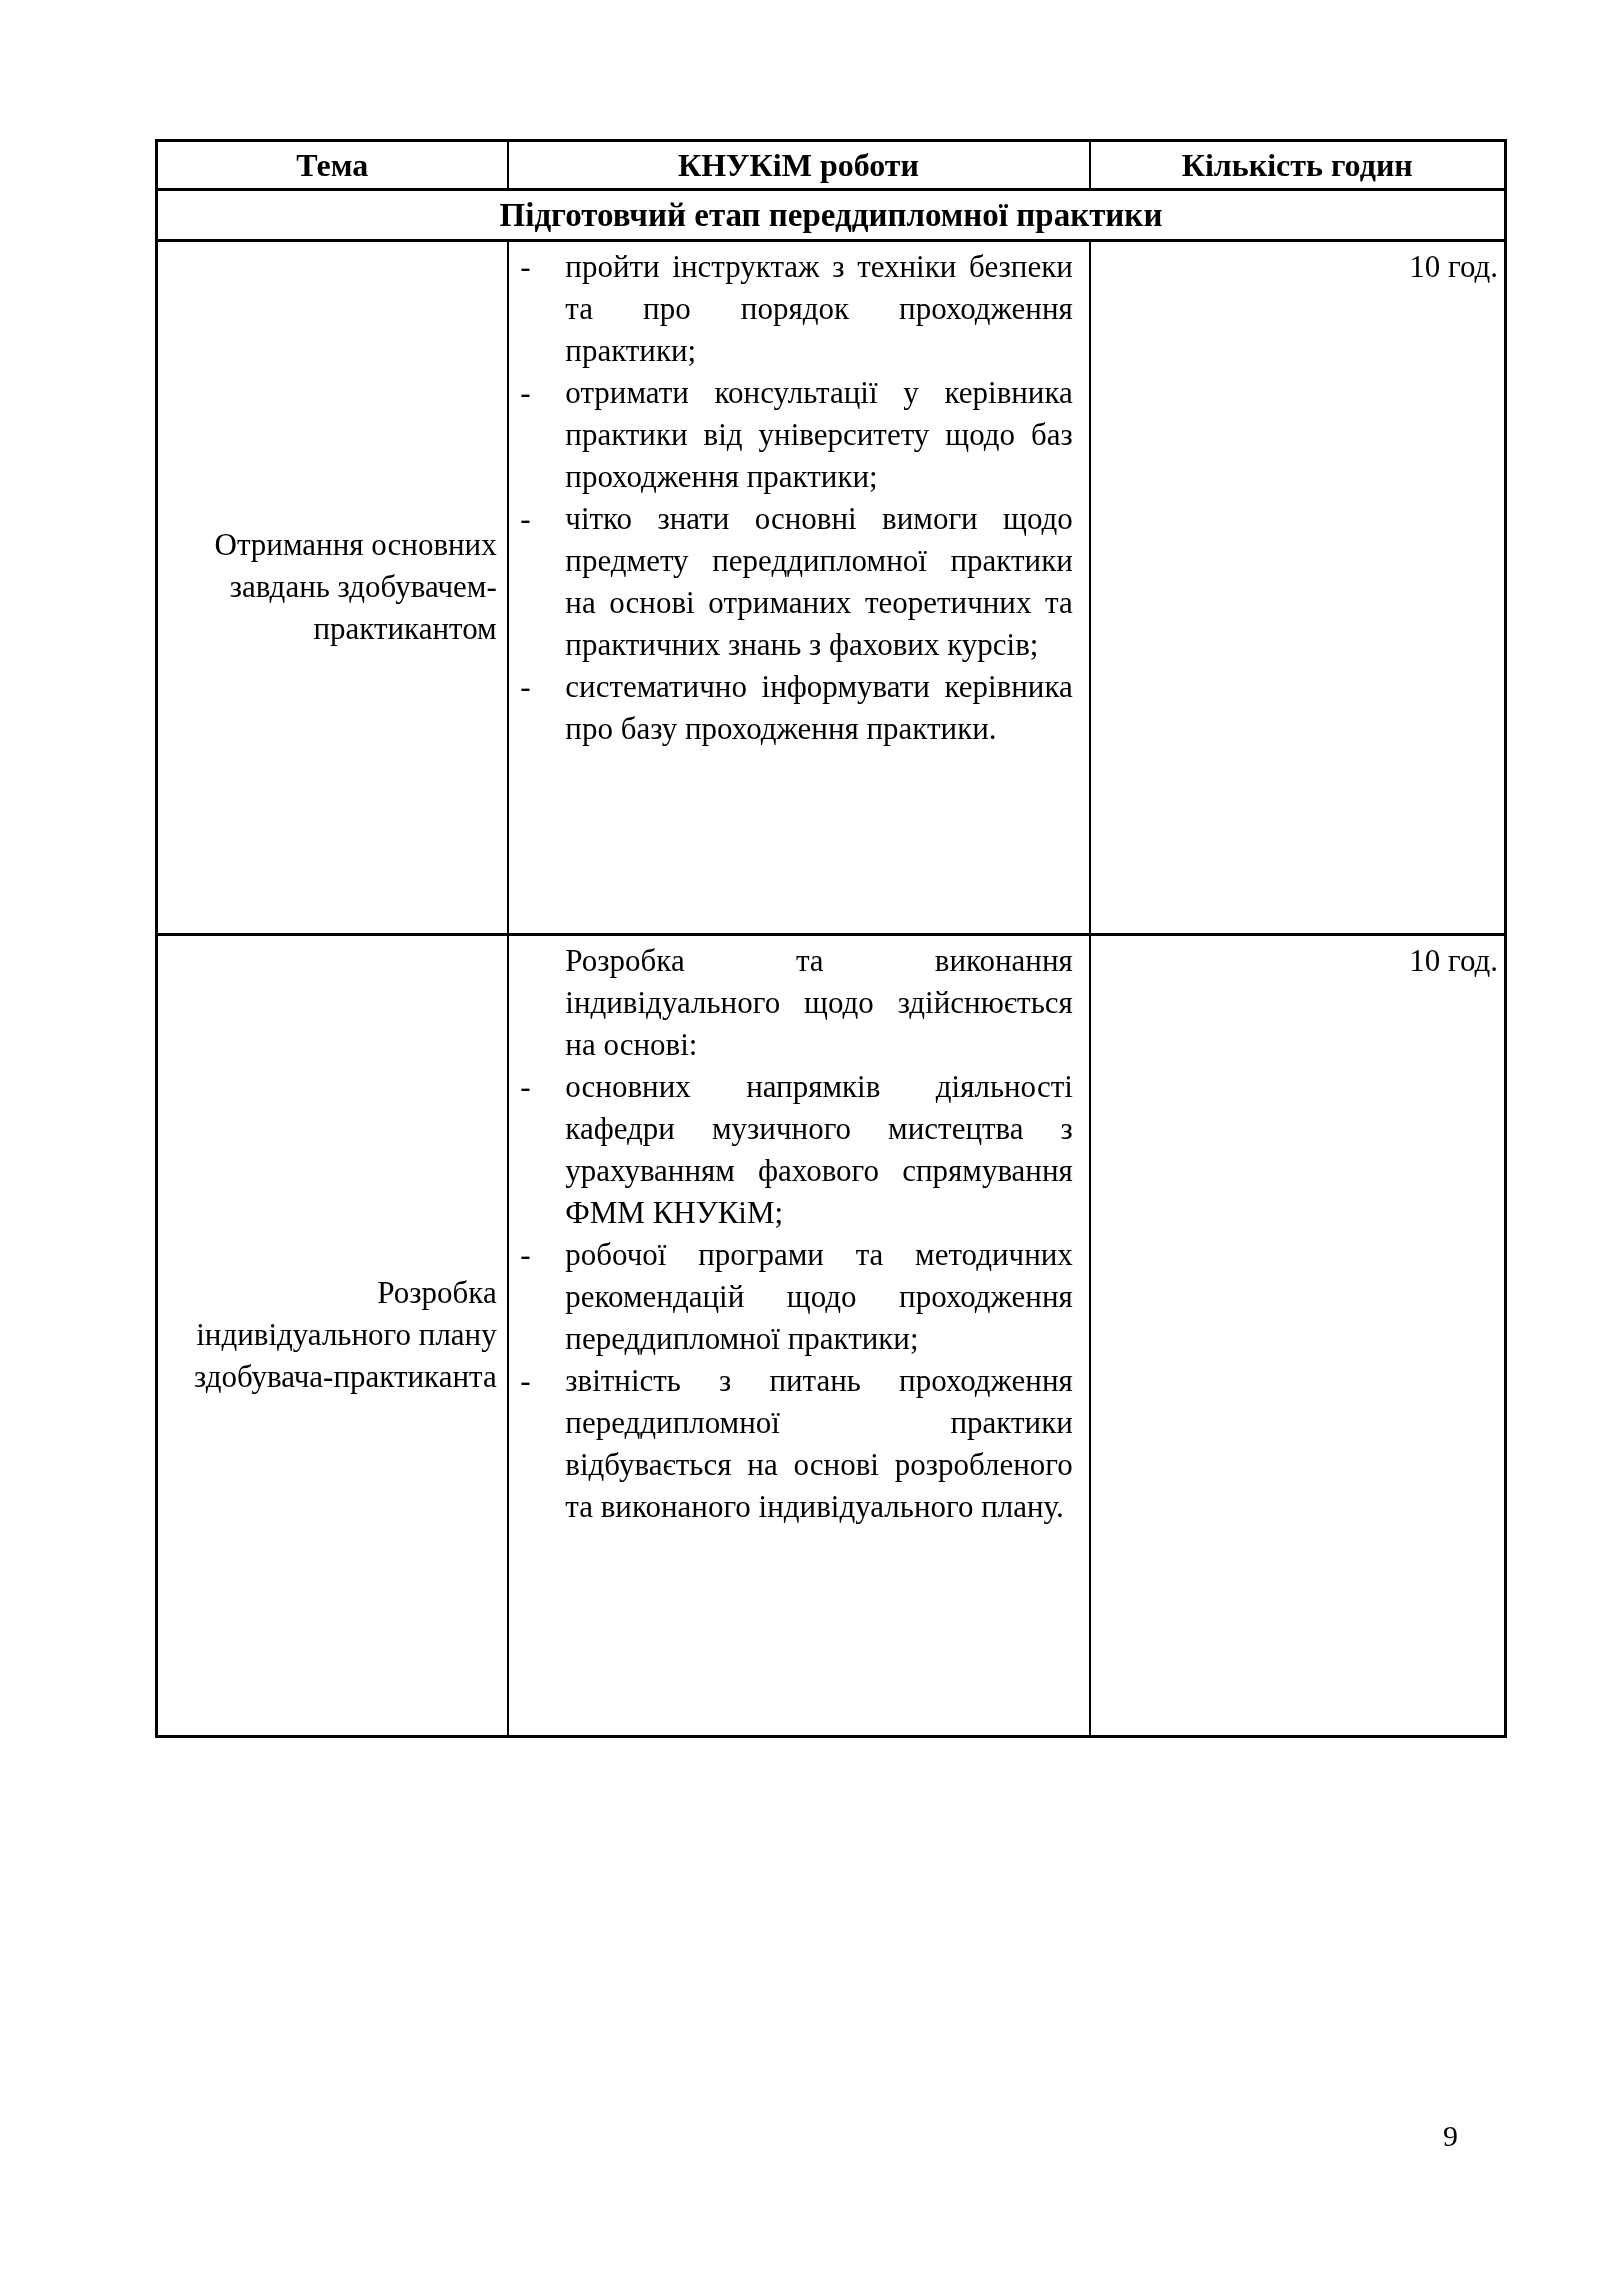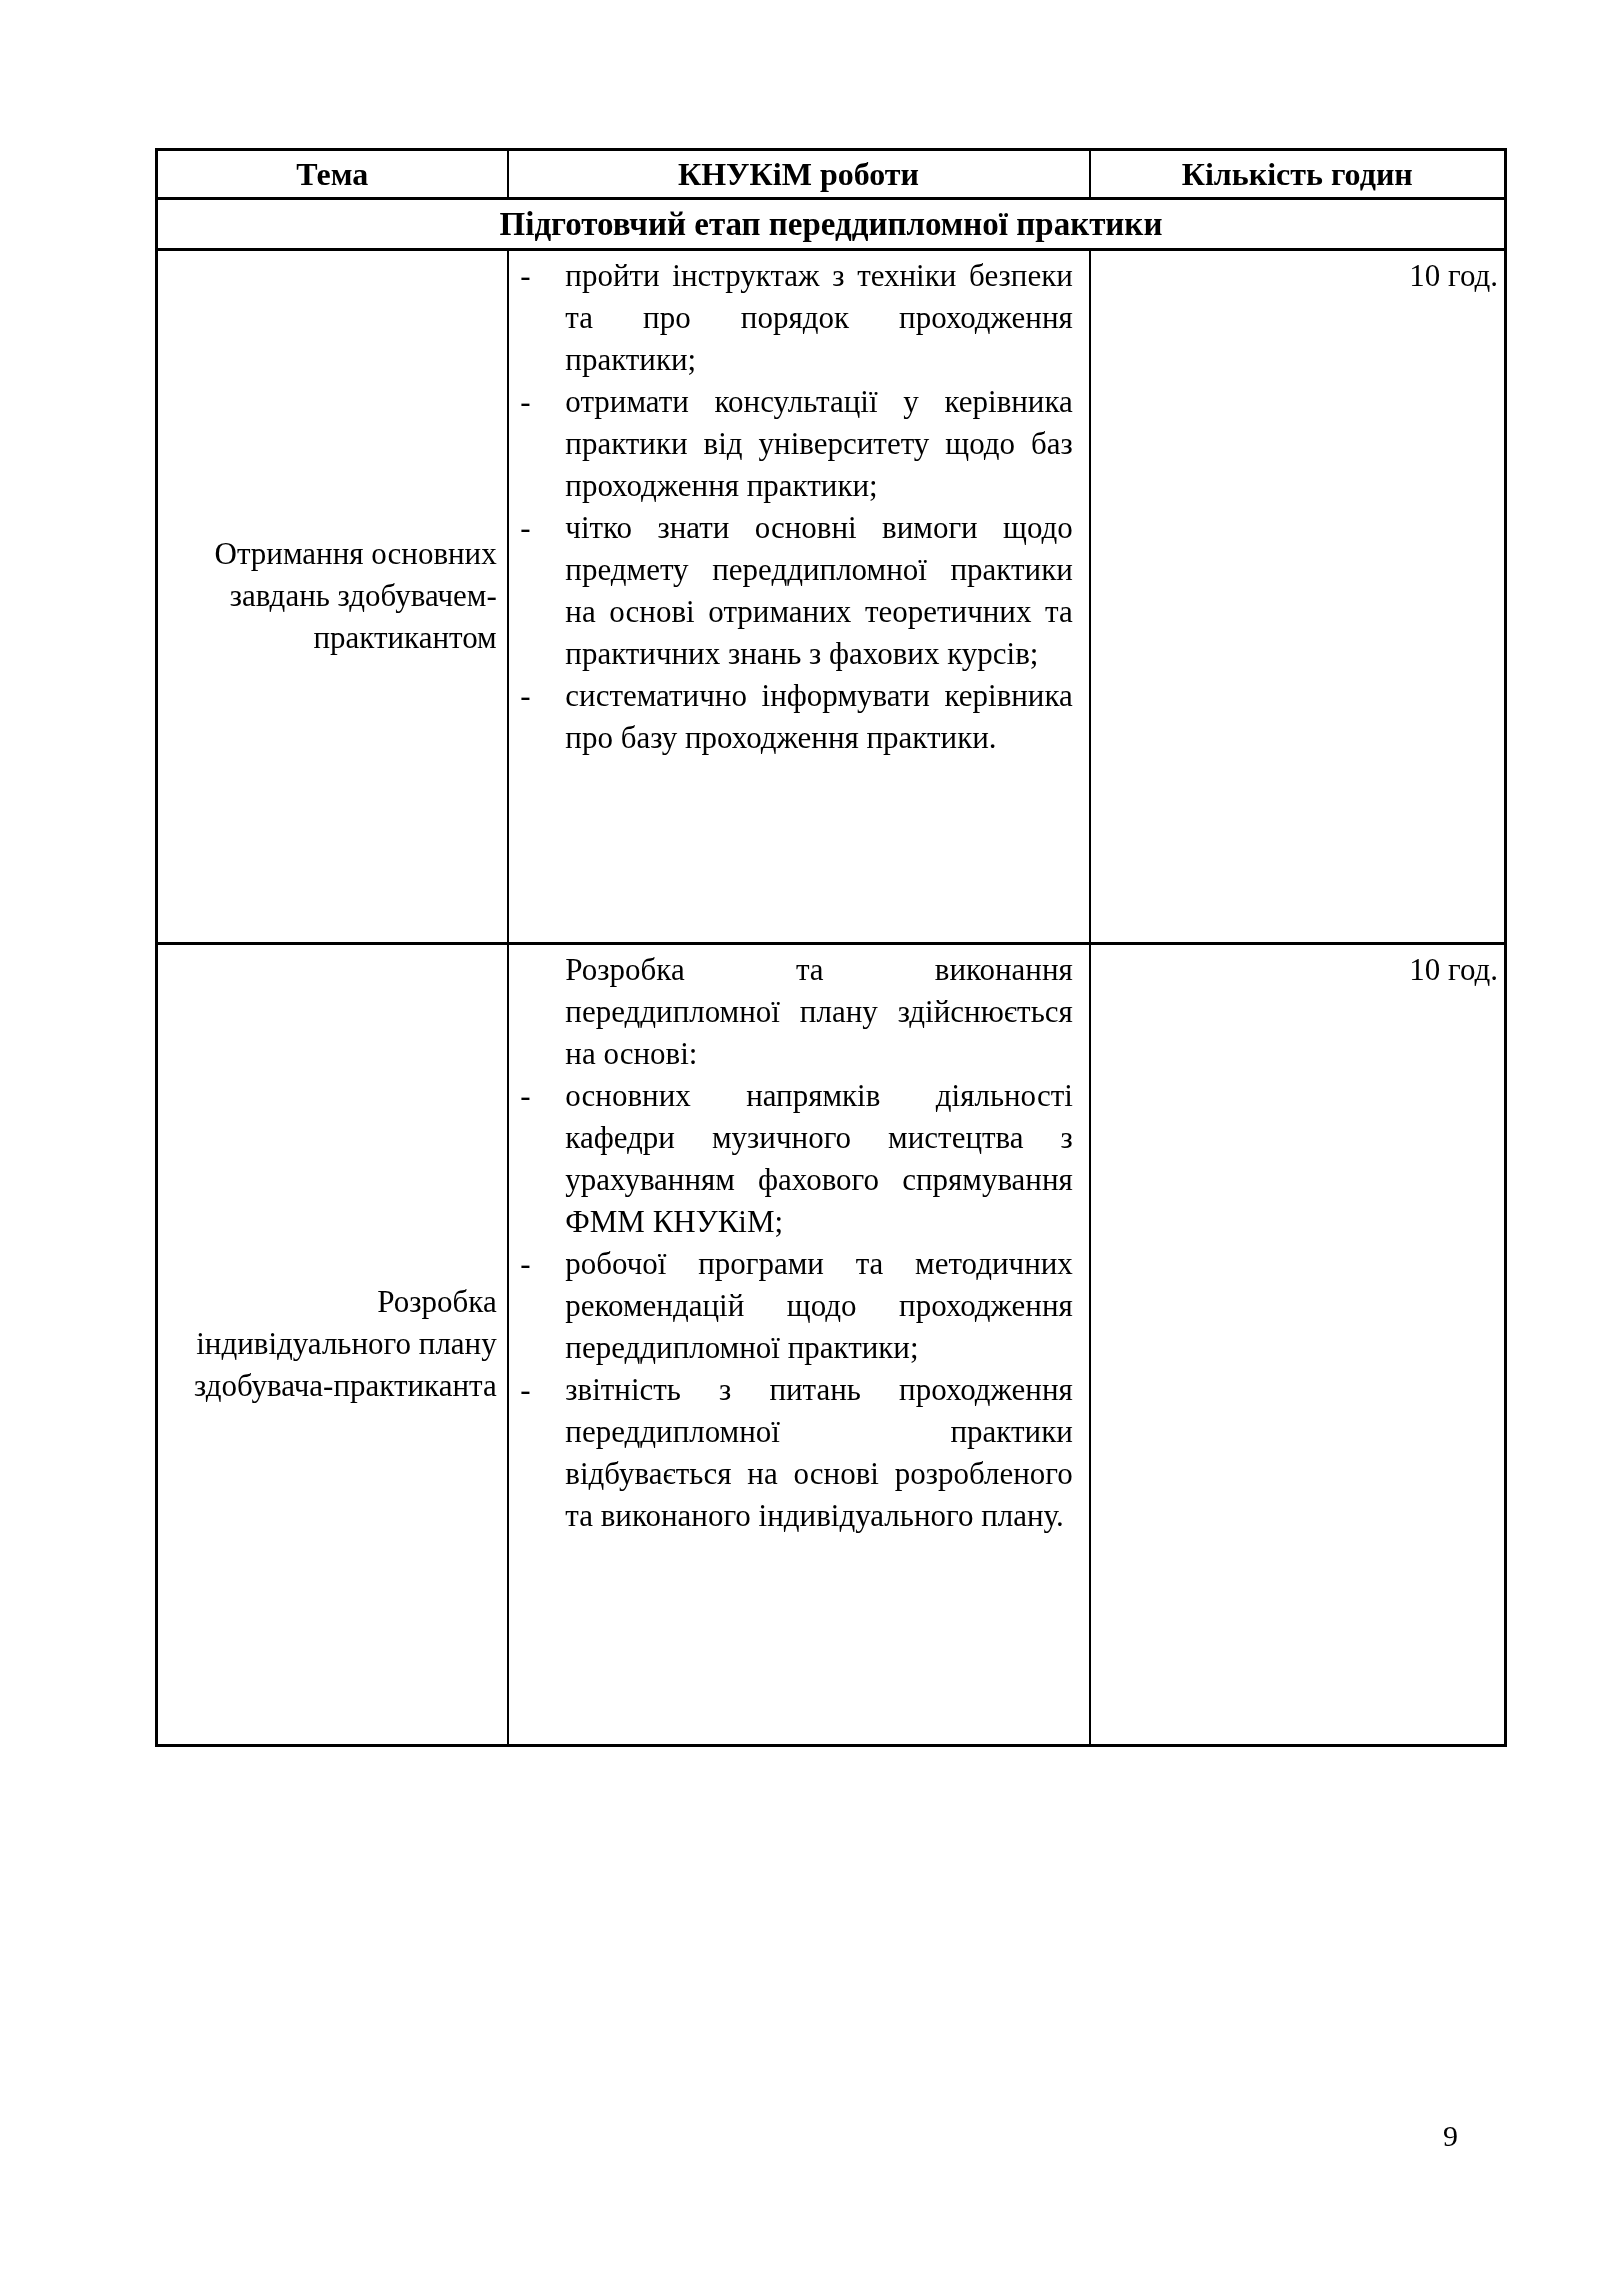--- a/index.html
+++ b/index.html
@@ -13,21 +13,21 @@
   body {
     position: relative;
     font-family: "Liberation Serif", "DejaVu Serif", serif;
     color: #000;
     font-size: 31px;
     line-height: 42px;
   }
   .doc-table {
     position: absolute;
     left: 155px;
-    top: 148px;
+    top: 139px;
     width: 1349px;
     table-layout: fixed;
     border-collapse: collapse;
     border: 3.9px solid #000;
   }
   .doc-table th, .doc-table td {
     border: 2.9px solid #000;
     border-top-width: 3.9px;
     border-bottom-width: 3.9px;
     vertical-align: top;
@@ -116,21 +116,21 @@
         <div class="bullet">отримати консультації у керівника практики від університету щодо баз проходження практики;</div>
         <div class="bullet">чітко знати основні вимоги щодо предмету переддипломної практики на основі отриманих теоретичних та практичних знань з фахових курсів;</div>
         <div class="bullet">систематично інформувати керівника про базу проходження практики.</div>
       </td>
       <td class="hours-cell">10 год.</td>
     </tr>
 
     <tr class="row-tall2">
       <td class="theme-cell">Розробка індивідуального плану здобувача-практиканта</td>
       <td class="content-cell">
-        <div class="intro indented">Розробка та виконання переддипломної плану здійснюється на основі:</div>
+        <div class="intro indented">Розробка та виконання індивідуального щодо здійснюється на основі:</div>
         <div class="bullet">основних напрямків діяльності кафедри музичного мистецтва з урахуванням фахового спрямування ФММ КНУКіМ;</div>
         <div class="bullet">робочої програми та методичних рекомендацій щодо проходження переддипломної практики;</div>
         <div class="bullet">звітність з питань проходження переддипломної практики відбувається на основі розробленого та виконаного індивідуального плану.</div>
       </td>
       <td class="hours-cell">10 год.</td>
     </tr>
 
 
   </tbody>
 </table>

